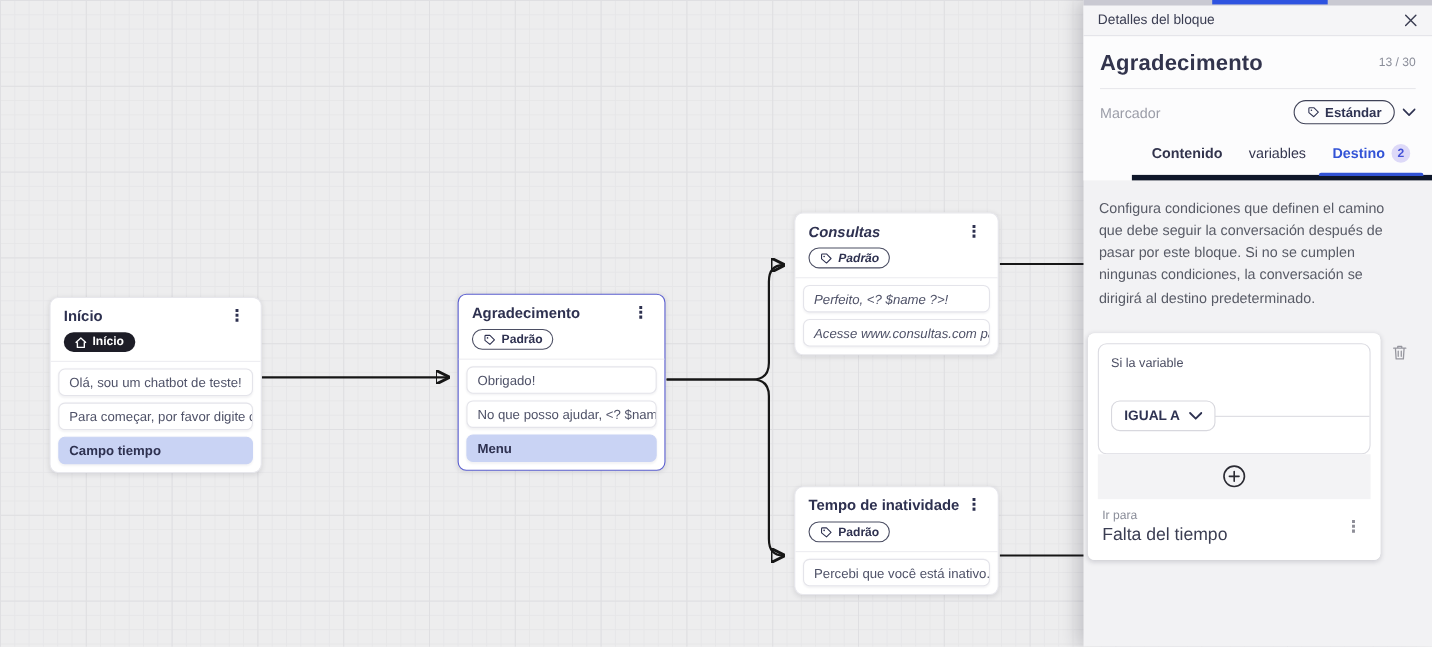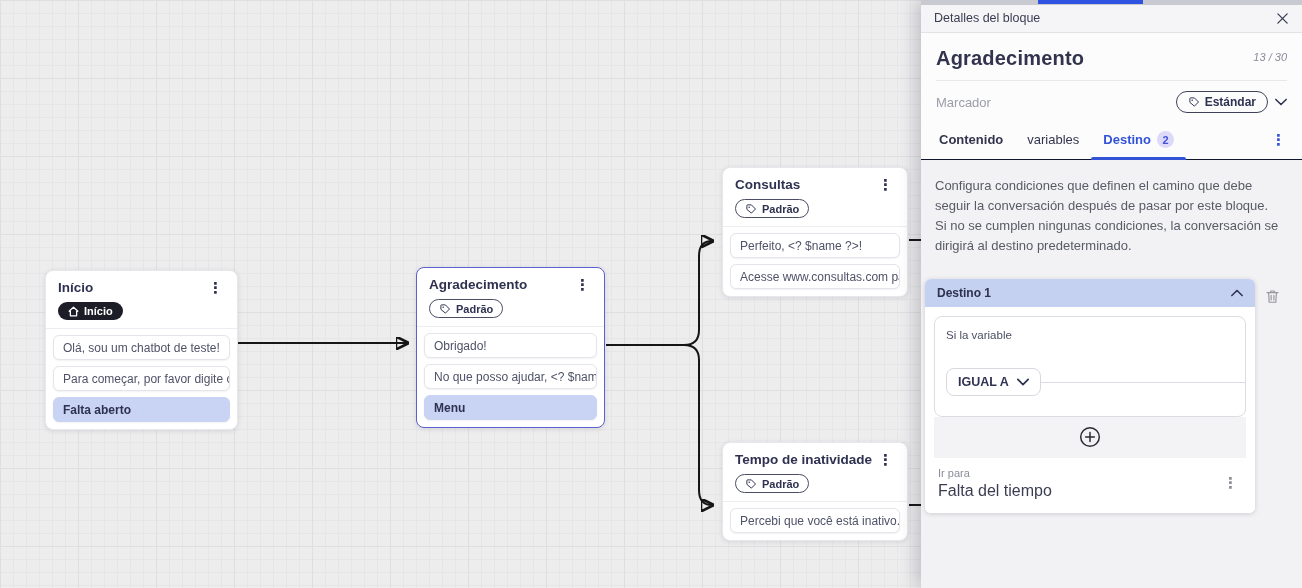--- a/index.html
+++ b/index.html
@@ -55,48 +55,48 @@
   .msg {
     border:1px solid #e4e4ea; background:#fff; border-radius:6px;
     padding:4.5px 9px; font-size:12px; color:#4f5268;
     box-shadow:0 1px 2px rgba(40,40,60,.06);
     white-space:nowrap; overflow:hidden;
   }
   .msg.highlight { background:#c9d3f4; border-color:#c9d3f4; color:#2e3150; font-weight:700; }
 
   
   .panel {
-    position:absolute; right:0; top:0; width:381px; height:588px; z-index:3;
+    position:absolute; right:0; top:0; width:317px; height:588px; z-index:3;
     background:#f2f2f4;
     box-shadow:-5px 0 16px rgba(30,30,50,.22);
     display:flex; flex-direction:column;
   }
   .panel-topband { height:5px; background:#c9c9d2; position:relative; flex:none; }
   .panel-topband .blueseg { position:absolute; left:117px; top:0; width:105px; height:4px; background:#2e53e0; }
   .panel-header {
     display:flex; justify-content:space-between; align-items:center;
     padding:6px 13px 7px; background:#f5f5f7; border-bottom:1px solid #e2e2e7; flex:none;
   }
   .panel-header-title { font-size:12.5px; font-weight:500; color:#3a3d52; }
   .icon-btn { cursor:pointer; display:inline-flex; align-items:center; justify-content:center; }
 
   .white-section { background:#fcfcfd; flex:none; }
   .block-title-row { display:flex; justify-content:space-between; align-items:flex-start; padding:14px 15px 10px; }
   .block-title { font-size:20px; font-weight:600; color:#32344d; letter-spacing:.2px; }
-  .block-counter { font-size:11px; color:#8a8d99; margin-top:4px;font-style:italic; }
+  .block-counter { font-size:11px; color:#8a8d99; margin-top:4px; }
   .title-divider { border:none; border-top:1px solid #e8e8ec; margin:0 15px; }
   .marcador-row { display:flex; justify-content:space-between; align-items:center; padding:10px 15px 8px; }
   .marcador-label { font-size:13px; color:#9b9da8; }
   .chip-group { display:flex; align-items:center; gap:7px; }
   .chip {
     display:inline-flex; align-items:center; gap:5px;
     border:1.2px solid #3f4257; border-radius:999px; padding:3px 11px;
     font-size:12px; font-weight:700; color:#2f3352; background:#fcfcfd; cursor:pointer;
   }
-  .tabs-row { display:flex; align-items:stretch; padding:0 10px 0 6px; border-bottom:1px solid #0f172a; background:#fcfcfd; }
+  .tabs-row { display:flex; align-items:stretch; padding:0 10px 0 6px; border-bottom:5px solid #0f172a; background:#fcfcfd;margin-left:44px; }
   .tab { position:relative; padding:10px 12px 11px; font-size:13px; color:#32344d; font-weight:700; cursor:pointer; display:flex; align-items:center; gap:6px; }
   .tab.secondary { font-weight:500; }
   .tab.active { color:#3253d6; }
   .tab.active::after { content:""; position:absolute; left:0; right:0; bottom:-1px; height:3px; background:#3253d6; border-radius:2px 2px 0 0; }
   .tab-badge {
     width:17px; height:17px; border-radius:50%;
     background:#ddd9f8; color:#4553d8; font-size:11px; font-weight:700;
     display:flex; align-items:center; justify-content:center;
   }
   .tabs-kebab { margin-left:auto; align-self:center; color:#3253d6; font-size:15px; font-weight:700; padding:0 6px; cursor:pointer; }
@@ -165,21 +165,21 @@
       <span class="badge-dark">
         <svg width="11" height="11" viewBox="0 0 14 13">
             <path d="M1 6.5 L7 1 L13 6.5 M3 6 V12 H11 V6" fill="none" stroke="#fff" stroke-width="1.6" stroke-linejoin="round"></path>
           </svg>
         <span>Início</span>
       </span>
     </div>
     <div class="node-msgs">
       <div class="msg">Olá, sou um chatbot de teste!</div>
       <div class="msg">Para começar, por favor digite o ...</div>
-      <div class="msg highlight">Falta aberto</div>
+      <div class="msg highlight">Campo tiempo</div>
     </div>
   </div>
 
   <div class="node selected" style="left:416px;top:267px;width:189px;">
     <div class="node-head">
       <div class="node-title-row">
         <span class="node-title">Agradecimento</span>
         <span class="kebab">⋮</span>
       </div>
       <span class="badge-outline">
@@ -190,21 +190,21 @@
         <span>Padrão</span>
       </span>
     </div>
     <div class="node-msgs">
       <div class="msg">Obrigado!</div>
       <div class="msg">No que posso ajudar, &lt;? $name ...</div>
       <div class="msg highlight">Menu</div>
     </div>
   </div>
 
-  <div class="node" style="left:722px;top:167px;width:186px;">
+  <div class="node" style="left:722px;top:193px;width:186px;font-style:italic;">
     <div class="node-head">
       <div class="node-title-row">
         <span class="node-title">Consultas</span>
         <span class="kebab">⋮</span>
       </div>
       <span class="badge-outline">
         <svg width="12" height="12" viewBox="0 0 16 16">
             <path d="M2.5 8.5 V3.5 a1 1 0 0 1 1-1 h5 L14 8 L8.5 13.5 z" fill="none" stroke="#2e3150" stroke-width="1.3" stroke-linejoin="round"></path>
             <circle cx="5.6" cy="5.6" r="1" fill="#2e3150"></circle>
           </svg>
@@ -282,28 +282,20 @@
         </span>
         <span class="tabs-kebab">⋮</span>
       </div>
     </div>
 
     <div class="panel-body">
       <p class="description">Configura condiciones que definen el camino que debe seguir la conversación después de pasar por este bloque. Si no se cumplen ningunas condiciones, la conversación se dirigirá al destino predeterminado.</p>
 
       <div class="destino-row">
         <div class="destino-card">
-          <div class="destino-header">
-            <span class="destino-header-title">Destino 1</span>
-            <span class="icon-btn">
-              <svg width="12" height="8" viewBox="0 0 14 8">
-                  <path d="M1 7 L7 1 L13 7" fill="none" stroke="#2f3352" stroke-width="1.8" stroke-linecap="round" stroke-linejoin="round"></path>
-                </svg>
-            </span>
-          </div>
 
           <div class="destino-body">
             <div class="condition-box">
               <div class="field-label">Si la variable</div>
               <div class="operator-row">
                 <div class="op-line"></div>
                 <span class="operator-chip">
                   <span>IGUAL A</span>
                   <svg width="12" height="8" viewBox="0 0 14 8">
                       <path d="M1 1 L7 7 L13 1" fill="none" stroke="#2f3352" stroke-width="2" stroke-linecap="round" stroke-linejoin="round"></path>

